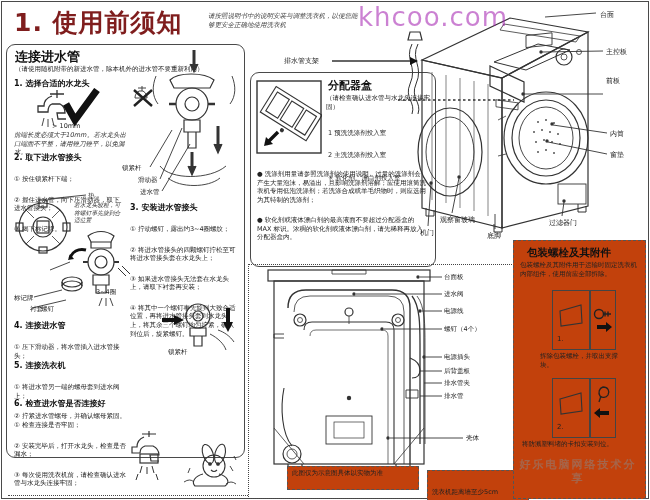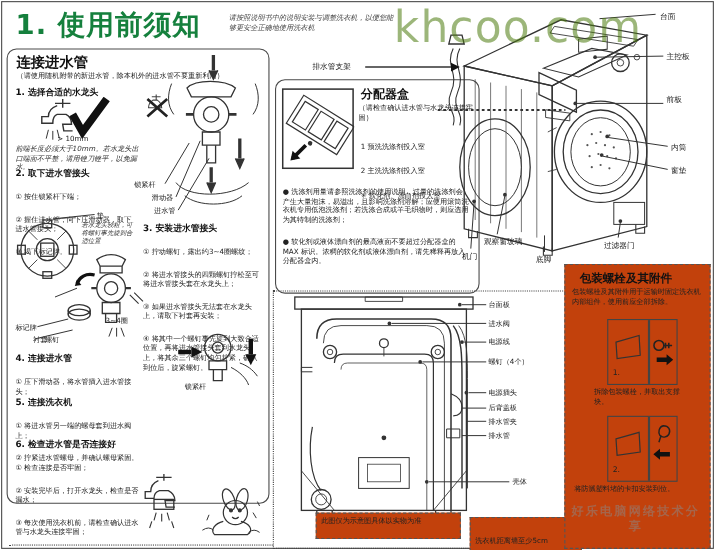--- a/index.html
+++ b/index.html
@@ -1,22 +1,22 @@
 <!DOCTYPE html>
 <html><head>
 <meta charset="utf-8">
 <style>
   html,body{margin:0;padding:0;background:#777;}
   .page{position:relative;width:650px;height:500px;background:#fff;overflow:hidden;
         font-family:"DejaVu Sans",sans-serif;color:#1a1a1a;}
   .frame{position:absolute;left:1px;top:1px;width:646px;height:496px;border:1.5px solid #4a4a4a;}
   .abs{position:absolute;}
-  .h1{font-size:25px;font-weight:bold;letter-spacing:1px;color:#15803d;}
+  .h1{font-size:25px;font-weight:bold;letter-spacing:1px;color:#7f1d1d;}
   .sub{font-size:6.5px;font-style:italic;color:#444;line-height:1.35;}
-  .wm-top{font-size:40px;color:#4d7c0f;opacity:.55;letter-spacing:1px;z-index:6;}
+  .wm-top{font-size:26px;color:#a21caf;opacity:.55;letter-spacing:1px;z-index:6;}
   .wm-bot{font-size:11px;font-weight:bold;color:#8a8a8a;opacity:.5;letter-spacing:2px;line-height:1.3;z-index:6;text-align:center;}
   .roundbox{border:1.5px solid #4a4a4a;border-radius:9px;background:#fff;}
   .dashbox{border:1.2px dashed #555;background:#c2410c;}
   .dotbox{border:1.6px dotted #444;}
   .sec-title{font-size:13px;font-weight:bold;color:#111;}
   .sec-title2{font-size:11px;font-weight:bold;color:#111;}
   .step{font-size:8px;font-weight:bold;color:#111;}
   .t{font-size:6.5px;line-height:1.32;color:#222;}
   .it{font-style:italic;color:#333;}
   .lbl{font-size:6.5px;color:#222;white-space:nowrap;}
@@ -269,21 +269,21 @@
       <ellipse cx="52" cy="150" rx="24" ry="35" stroke-width="0.9"></ellipse>
       <path d="M100 118 l8 -4 M100 154 l8 -2" stroke-width="0.8"></path>
       <rect x="160" y="182" width="28" height="20" stroke-width="0.9"></rect>
       <path d="M28 206 v8 h8 v-6 M96 222 v8 h8 v-6 M180 202 v8 h8 v-6" stroke-width="1"></path>
       <circle cx="543" cy="52" r="2" fill="#333"></circle>
     </g>
   </svg>
 
   <div class="abs lbl2" style="left:600px;top:10px;">台面</div>
   <div class="abs lbl2" style="left:606px;top:47px;">主控板</div>
-  <div class="abs lbl2" style="left:606px;top:86px;">前板</div>
+  <div class="abs lbl2" style="left:606px;top:76px;">前板</div>
   <div class="abs lbl2" style="left:610px;top:129px;">内筒</div>
   <div class="abs lbl2" style="left:610px;top:150px;">窗垫</div>
   <div class="abs lbl2" style="left:420px;top:228px;">机门</div>
   <div class="abs lbl2" style="left:440px;top:215px;">观察窗玻璃</div>
   <div class="abs lbl2" style="left:487px;top:231px;">底脚</div>
   <div class="abs lbl2" style="left:549px;top:218px;">过滤器门</div>
 
   <div class="abs dotbox" style="left:248px;top:264px;width:284px;height:233px;"></div>
 
   <svg class="abs" style="left:262px;top:268px;" width="174" height="202" viewBox="0 0 174 202">

